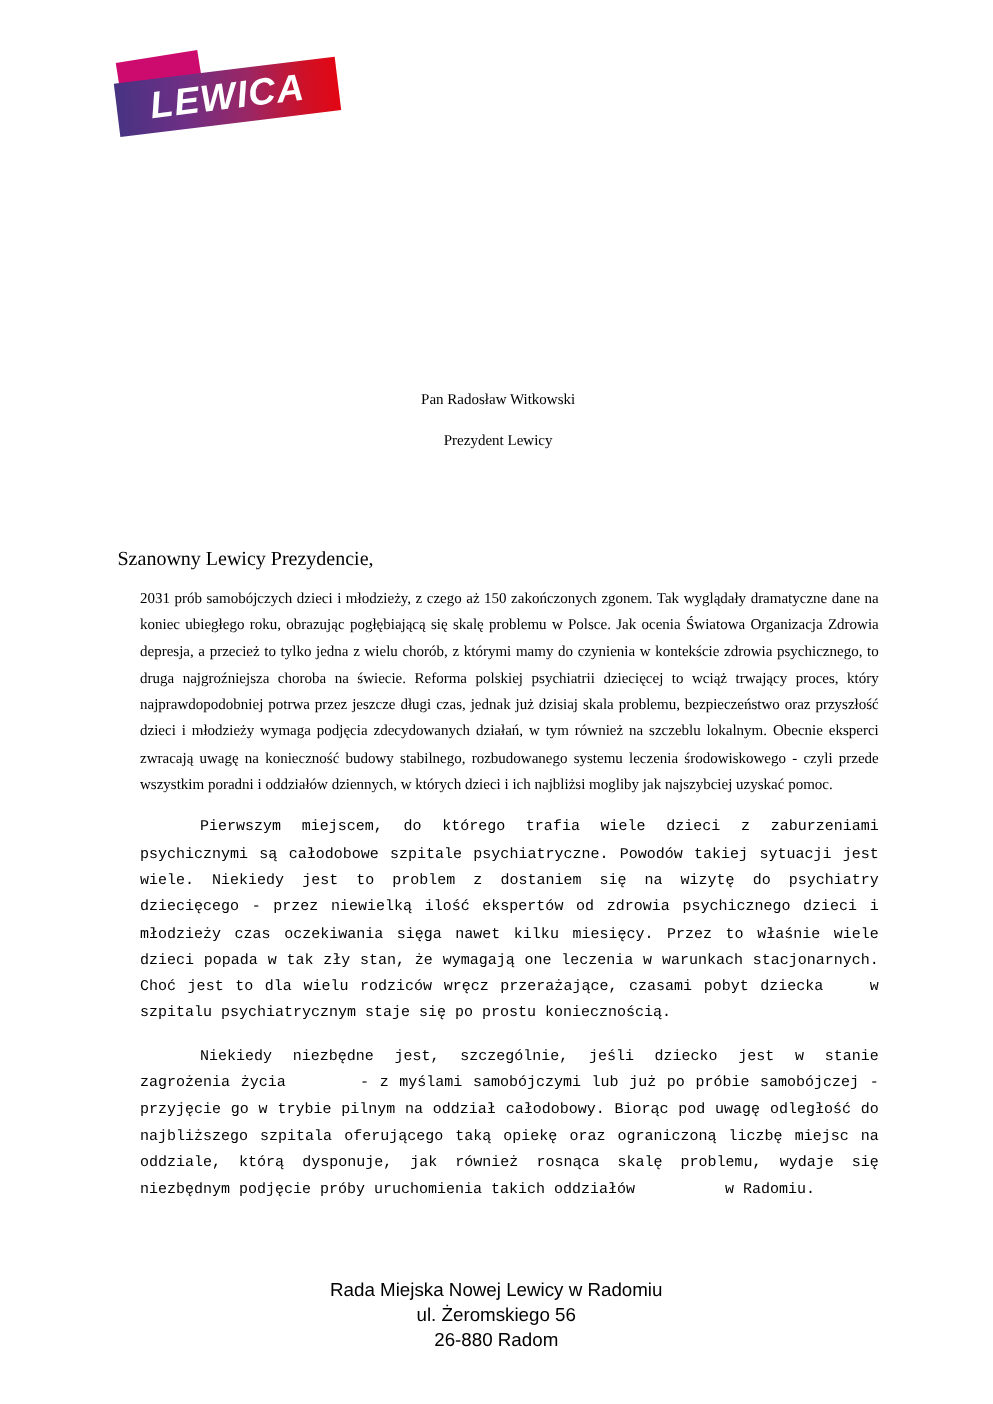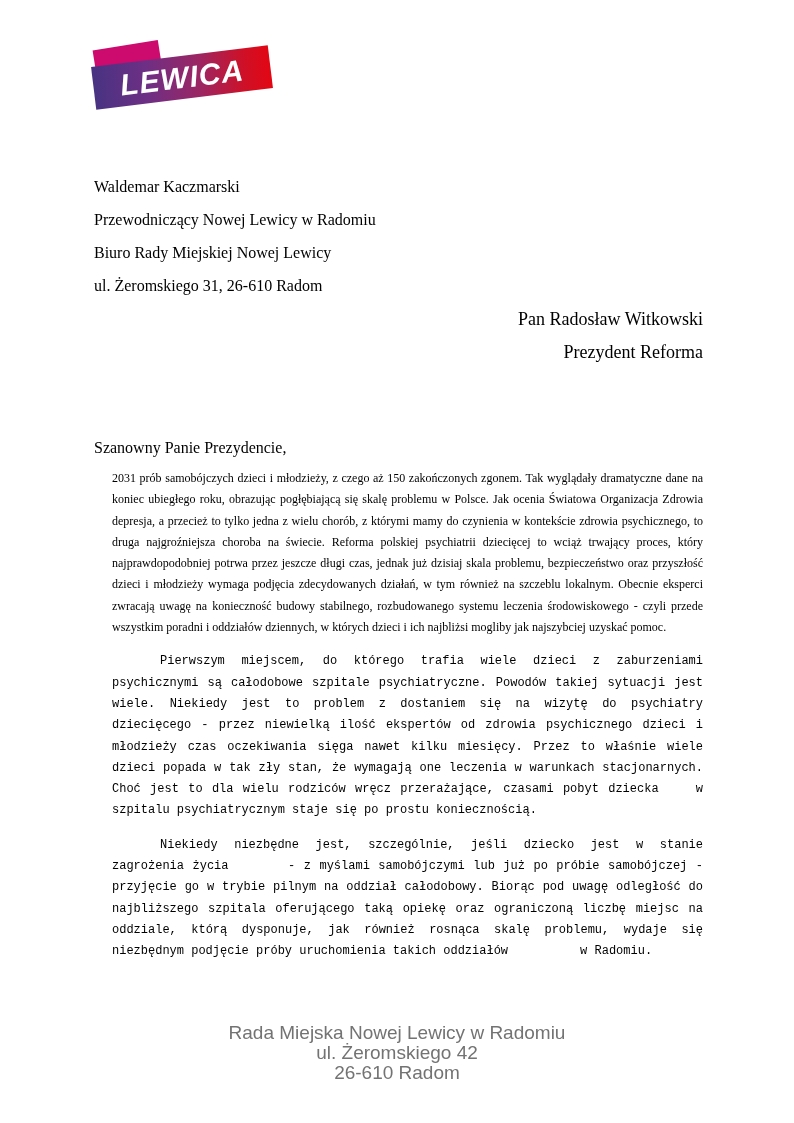--- a/index.html
+++ b/index.html
@@ -39,73 +39,67 @@
     position: absolute; left: 94px; right: 91px; top: 139px;
     text-align: right; font-size: 16px; line-height: 21px;
   }
   .sender {
     position: absolute; left: 94px; top: 176px;
     font-size: 16px; line-height: 21px;
   }
   .sender .line { margin-bottom: 12px; }
   .recipient {
     position: absolute; left: 94px; right: 91px; top: 309px;
-    text-align: right; font-size: 18px; line-height: 21px;
+    text-align: center; font-size: 12px; line-height: 21px;
   }
   .recipient .line { margin-bottom: 12px; }
   .salutation {
     position: absolute; left: 94px; right: 91px; top: 437px;
     font-size: 16px; line-height: 21px;
   }
   .body-text {
     position: absolute; left: 112px; right: 91px; top: 468px;
     font-size: 12px; line-height: 21.3px; text-align: justify;
   }
   .body-text p { margin: 0 0 13px 0; }
   .body-text p.indent { text-indent: 48px; font-family: Liberation Mono, monospace; }
 
   .footer {
     position: absolute; left: 0; right: 0; top: 1023px;
     text-align: center;
     font-family: "Liberation Sans", sans-serif;
-    font-size: 19px; line-height: 20px; color: #737373;
+    font-size: 15px; line-height: 20px; color: #000000;
   }
 </style>
 </head>
 <body>
 
 <div class="page">
 
   <div class="logo">
     <div class="logo-accent"></div>
     <div class="logo-banner">
       <span class="logo-text">LEWICA</span>
     </div>
   </div>
 
 
-  <div class="sender">
-    <div class="line">Waldemar Kaczmarski</div>
-    <div class="line">Przewodniczący Nowej Lewicy w Radomiu</div>
-    <div class="line">Biuro Rady Miejskiej Nowej Lewicy</div>
-    <div class="line">ul. Żeromskiego 31, 26-610 Radom</div>
-  </div>
 
   <div class="recipient">
     <div class="line">Pan Radosław Witkowski</div>
-    <div class="line">Prezydent Reforma</div>
+    <div class="line">Prezydent Lewicy</div>
   </div>
 
-  <div class="salutation">Szanowny Panie Prezydencie,</div>
+  <div class="salutation">Szanowny Lewicy Prezydencie,</div>
 
   <div class="body-text">
     <p>2031 prób samobójczych dzieci i młodzieży, z czego aż 150 zakończonych zgonem. Tak wyglądały dramatyczne dane na koniec ubiegłego roku, obrazując pogłębiającą się skalę problemu w Polsce. Jak ocenia Światowa Organizacja Zdrowia depresja, a przecież to tylko jedna z wielu chorób, z którymi mamy do czynienia w kontekście zdrowia psychicznego, to druga najgroźniejsza choroba na świecie. Reforma polskiej psychiatrii dziecięcej to wciąż trwający proces, który najprawdopodobniej potrwa przez jeszcze długi czas, jednak już dzisiaj skala problemu, bezpieczeństwo oraz przyszłość dzieci i młodzieży wymaga podjęcia zdecydowanych działań, w tym również na szczeblu lokalnym. Obecnie eksperci zwracają uwagę na konieczność budowy stabilnego, rozbudowanego systemu leczenia środowiskowego - czyli przede wszystkim poradni i oddziałów dziennych, w których dzieci i ich najbliżsi mogliby jak najszybciej uzyskać pomoc.</p>
     <p class="indent">Pierwszym miejscem, do którego trafia wiele dzieci z zaburzeniami psychicznymi są całodobowe szpitale psychiatryczne. Powodów takiej sytuacji jest wiele. Niekiedy jest to problem z dostaniem się na wizytę do psychiatry dziecięcego - przez niewielką ilość ekspertów od zdrowia psychicznego dzieci i młodzieży czas oczekiwania sięga nawet kilku miesięcy. Przez to właśnie wiele dzieci popada w tak zły stan, że wymagają one leczenia w warunkach stacjonarnych. Choć jest to dla wielu rodziców wręcz przerażające, czasami pobyt dziecka &nbsp;&nbsp;&nbsp;w szpitalu psychiatrycznym staje się po prostu koniecznością.</p>
     <p class="indent">Niekiedy niezbędne jest, szczególnie, jeśli dziecko jest w stanie zagrożenia życia &nbsp;&nbsp;&nbsp;&nbsp;&nbsp;&nbsp;- z myślami samobójczymi lub już po próbie samobójczej - przyjęcie go w trybie pilnym na oddział całodobowy. Biorąc pod uwagę odległość do najbliższego szpitala oferującego taką opiekę oraz ograniczoną liczbę miejsc na oddziale, którą dysponuje, jak również rosnąca skalę problemu, wydaje się niezbędnym podjęcie próby uruchomienia takich oddziałów &nbsp;&nbsp;&nbsp;&nbsp;&nbsp;&nbsp;&nbsp;&nbsp;&nbsp;w Radomiu.</p>
   </div>
 
   <div class="footer">
     <div class="line">Rada Miejska Nowej Lewicy w Radomiu</div>
-    <div class="line">ul. Żeromskiego 42</div>
-    <div class="line">26-610 Radom</div>
+    <div class="line">ul. Żeromskiego 56</div>
+    <div class="line">26-880 Radom</div>
   </div>
 
 </div>
 
 </body></html>

